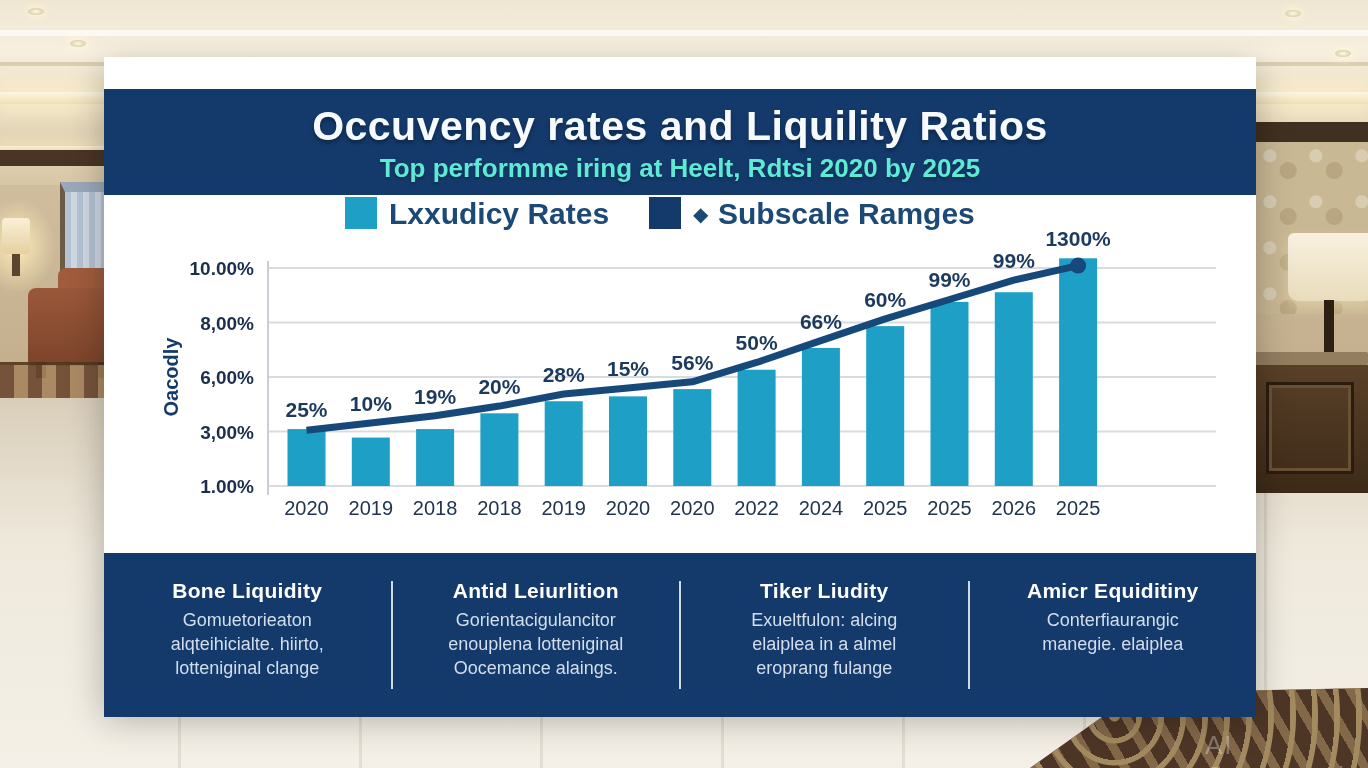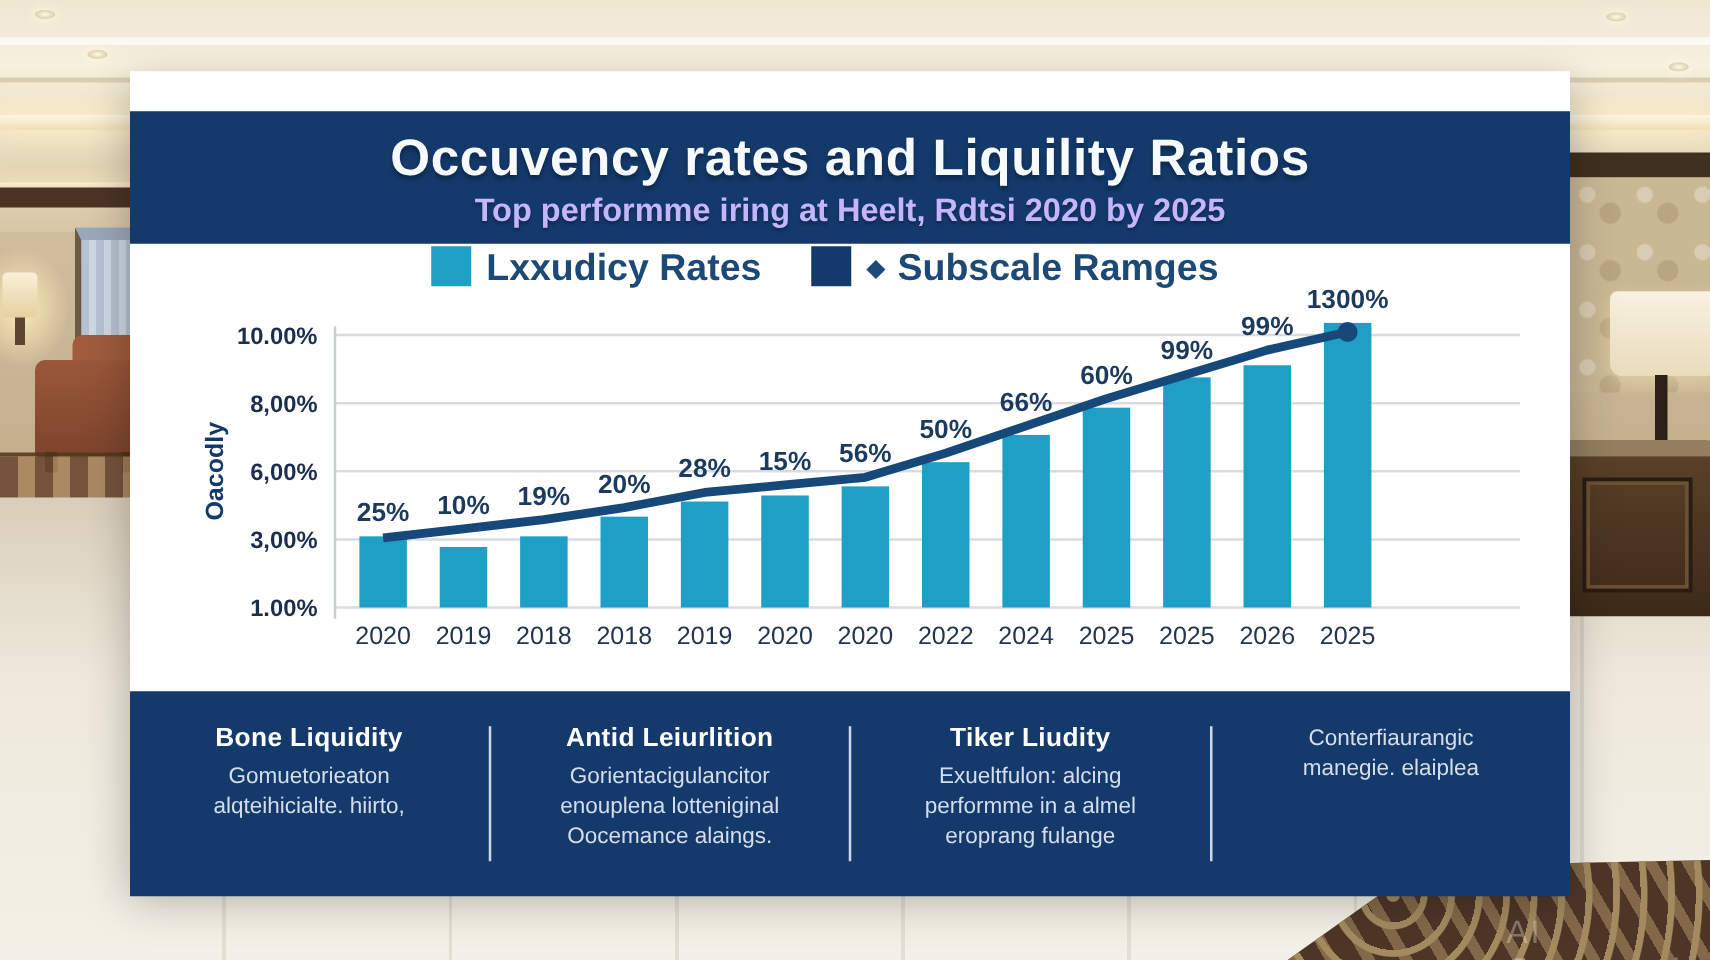--- a/index.html
+++ b/index.html
@@ -63,21 +63,21 @@
                      repeating-linear-gradient(60deg, rgba(196,166,114,.45) 0 9px, transparent 9px 26px);
     clip-path:polygon(0 100%, 22% 34%, 55% 4%, 100% 0, 100% 100%); }
 
   
   .card { position:absolute; left:104px; top:57px; width:1152px; height:650px; background:#ffffff;
     box-shadow:0 12px 34px rgba(0,0,0,.28); }
   .card-header { position:absolute; left:0; top:0; width:100%; height:106px; background:#143a6c;
     text-align:center; color:#f7fafd;margin-top:32px; }
   .card-title { padding-top:14px; font-size:41px; font-weight:700; letter-spacing:.5px;
     text-shadow:0 3px 4px rgba(0,0,0,.35); }
-  .card-subtitle { margin-top:3px; font-size:26px; font-weight:600; color:#c4b5fd;
+  .card-subtitle { margin-top:3px; font-size:26px; font-weight:600; color:#5eead4;
     text-shadow:0 2px 3px rgba(0,0,0,.3); }
   .chart-wrap { position:absolute; left:0; top:106px; width:1152px; height:502px; }
 
   .card-footer { position:absolute; left:0; top:496px; width:100%; height:164px; background:#143a6c;
     display:flex; align-items:stretch; color:#fff; }
   .fcol { flex:1 1 0; text-align:center; padding-top:26px; }
   .fdiv { width:2px; background:rgba(240,246,252,.85); margin:28px 0; }
   .fhead { font-size:21px; font-weight:700; margin-bottom:6px; letter-spacing:.3px; }
   .fline { font-size:18px; color:#d4ddeb; line-height:1.32; }
 
@@ -191,37 +191,39 @@
           <text x="909.8" y="105.11111111111111" text-anchor="middle" font-size="21" font-weight="bold" fill="#1b3a5e">99%</text>
           <text x="974.0999999999999" y="83.3111111111111" text-anchor="middle" font-size="21" font-weight="bold" fill="#1b3a5e">1300%</text>
         </svg>
     </div>
 
     <div class="card-footer" id="footer">
         <div class="fcol">
           <div class="fhead">Bone Liquidity</div>
           <div class="fline">Gomuetorieaton</div>
           <div class="fline">alqteihicialte. hiirto,</div>
+          <div class="fline">lotteniginal clange</div>
         </div>
         <div class="fdiv"></div>
         <div class="fcol">
           <div class="fhead">Antid Leiurlition</div>
           <div class="fline">Gorientacigulancitor</div>
           <div class="fline">enouplena lotteniginal</div>
           <div class="fline">Oocemance alaings.</div>
         </div>
         <div class="fdiv"></div>
         <div class="fcol">
           <div class="fhead">Tiker Liudity</div>
           <div class="fline">Exueltfulon: alcing</div>
-          <div class="fline">performme in a almel</div>
+          <div class="fline">elaiplea in a almel</div>
           <div class="fline">eroprang fulange</div>
         </div>
         <div class="fdiv"></div>
         <div class="fcol">
+          <div class="fhead">Amicr Equiditiny</div>
           <div class="fline">Conterfiaurangic</div>
           <div class="fline">manegie. elaiplea</div>
         </div>
       </div>
   </div>
 
   <div class="watermark">AI Generated</div>
 </div>
 
 </body></html>

